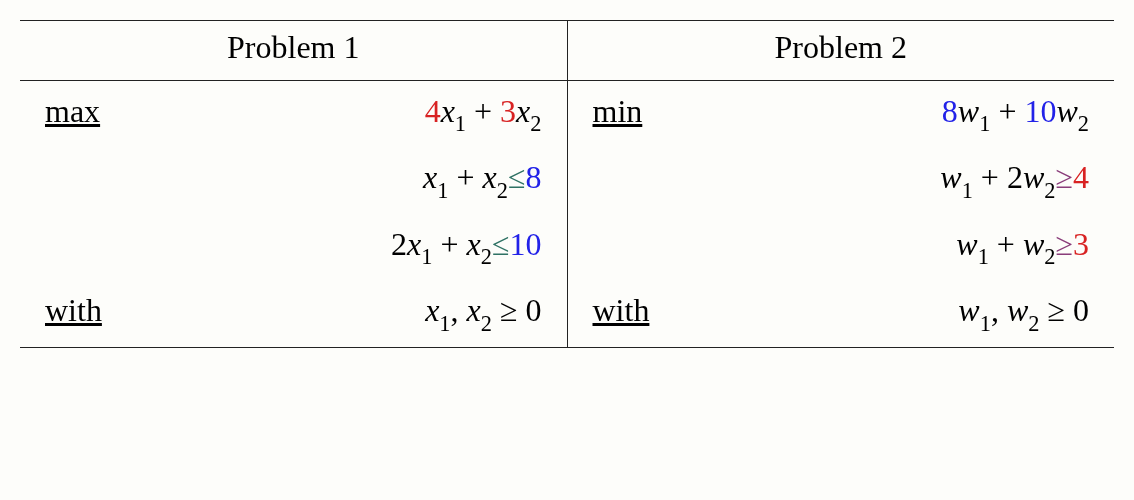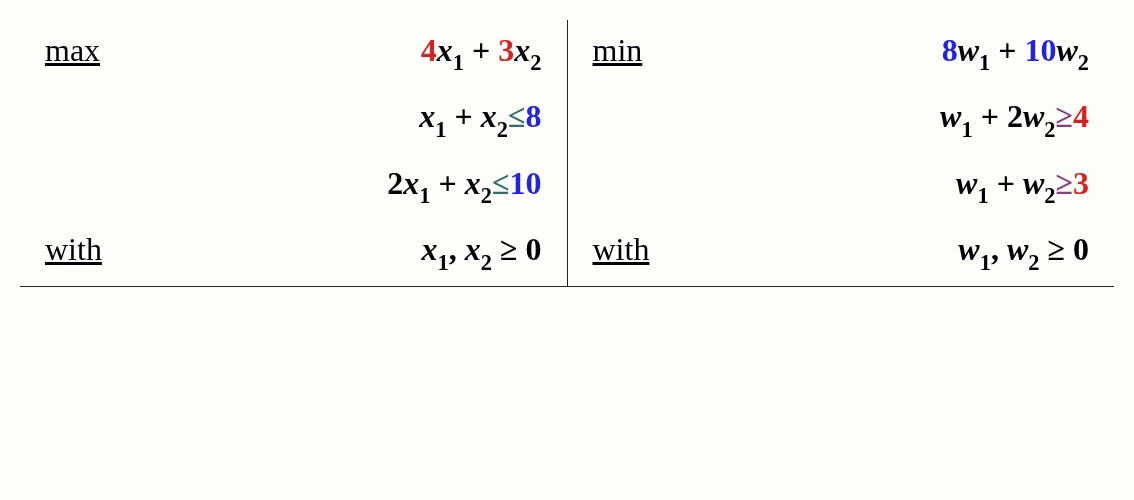--- a/index.html
+++ b/index.html
@@ -47,41 +47,48 @@
       align-items: baseline;
     }
     .label {
       font-family: Georgia, serif;
       text-decoration: underline;
     }
     .expr {
       font-family: Georgia, serif;
       font-style: italic;
       text-align: right;
-      font-weight: bold;
     }
     .sub {
       font-size: 0.7em;
       vertical-align: sub;
       font-style: normal;
       position: relative;
       top: 2px;
     }
     .c-red { color: #d82222; }
     .c-blue { color: #2222e8; }
     .c-teal { color: #2f7264; }
     .c-purple { color: #8a3d7a; }
     .upright { font-style: normal; }
   </style>
 </head>
 <body>
 
 <div class="table-wrapper">
   <table>
     <tbody>
+        <tr class="hr-top hr-bottom">
+      <th class="col-left">
+        <span>Problem 1</span>
+      </th>
+      <th class="col-right">
+        <span>Problem 2</span>
+      </th>
+    </tr>
 
     <tr>
       <td class="col-left">
         <div class="row-flex">
           <span class="label">max</span>
           <span class="expr">
             <span class="c-red upright">4</span><span>x</span><span class="sub">1</span><span class="upright"> + </span><span class="c-red upright">3</span><span>x</span><span class="sub">2</span>
           </span>
         </div>
       </td>

